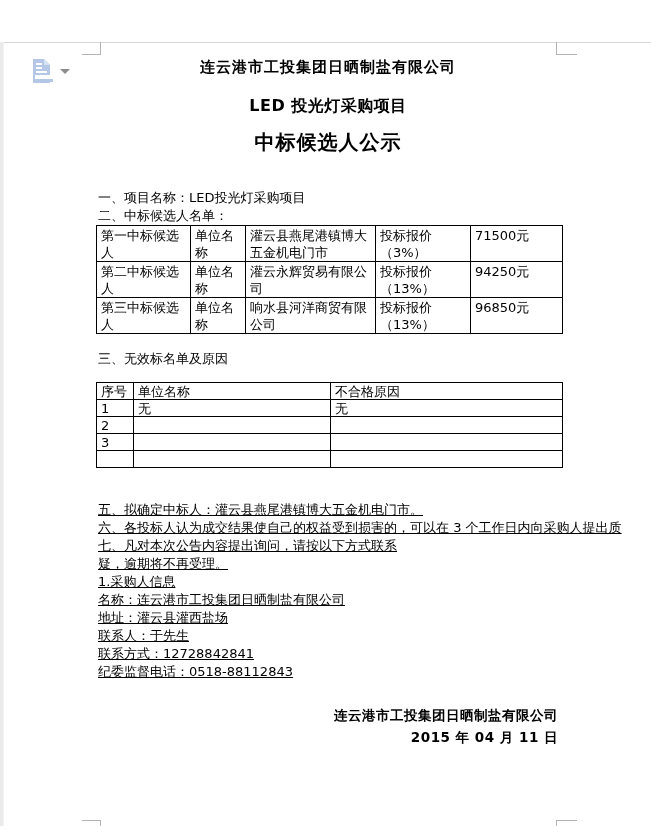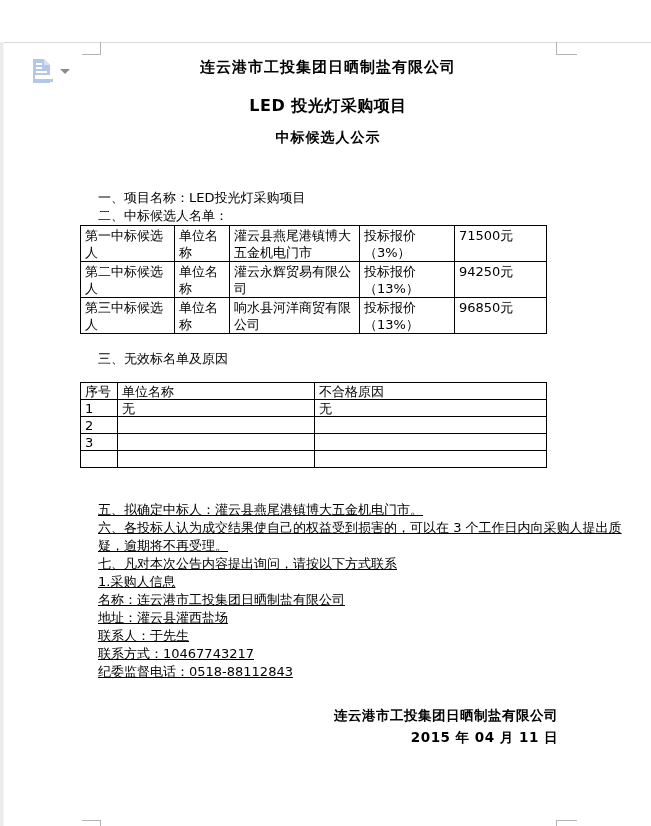--- a/index.html
+++ b/index.html
@@ -29,28 +29,28 @@
     position:absolute; left:30px; top:13px;
     width:0; height:0;
     border-left:5px solid transparent; border-right:5px solid transparent;
     border-top:5px solid #8c8c8c;
   }
 
   
   .doc-title { position:absolute; left:98px; width:460px; text-align:center; font-weight:bold; }
   .t1 { top:16px;  font-size:15px; letter-spacing:1px; }
   .t2 { top:54px;  font-size:16px; letter-spacing:0.5px; }
-  .t3 { top:87px;  font-size:14px; letter-spacing:1px; }
+  .t3 { top:87px;  font-size:20px; letter-spacing:1px; }
 
   .doc-line { position:absolute; left:98px; font-size:13px; white-space:pre; }
   .s1 { top:147px; }
   .s2 { top:165px; }
   .s3 { top:308px; }
 
-  table { border-collapse:collapse; table-layout:fixed; position:absolute; left:80px; }
+  table { border-collapse:collapse; table-layout:fixed; position:absolute; left:96px; }
   td, th { border:1px solid #000; font-size:13px; font-weight:normal; text-align:left;
            vertical-align:top; padding:1px 4px 0 4px; line-height:17px; overflow:hidden; }
   .candidates-table { top:183px; width:466px; }
   .candidates-table td { height:34px; }
   .invalid-table { top:340px; width:466px; }
   .invalid-table td, .invalid-table th { height:15px; line-height:15px;border-radius:6px; }
 
   .body-block { position:absolute; left:98px; top:459px; width:462px; font-size:13px;text-decoration:underline; }
   .body-block .bline { line-height:18px; height:18px; white-space:pre; }
 
@@ -160,27 +160,27 @@
         <td></td>
         <td></td>
         <td></td>
       </tr>
     </tbody>
       </table>
 
     <div class="body-block">
       <div class="bline">五、拟确定中标人：灌云县燕尾港镇博大五金机电门市。</div>
       <div class="bline">六、各投标人认为成交结果使自己的权益受到损害的，可以在 3 个工作日内向采购人提出质</div>
+      <div class="bline">七、凡对本次公告内容提出询问，请按以下方式联系</div>
       <div class="bline">疑，逾期将不再受理。</div>
-      <div class="bline">七、凡对本次公告内容提出询问，请按以下方式联系</div>
       <div class="bline">1.采购人信息</div>
       <div class="bline">名称：连云港市工投集团日晒制盐有限公司</div>
       <div class="bline">地址：灌云县灌西盐场</div>
       <div class="bline">联系人：于先生</div>
-      <div class="bline">联系方式：10467743217</div>
+      <div class="bline">联系方式：12728842841</div>
       <div class="bline">纪委监督电话：0518-88112843</div>
     </div>
 
     <div class="footer-block">
       <div class="fline">连云港市工投集团日晒制盐有限公司</div>
       <div class="fline">2015 年 04 月 11 日</div>
     </div>
 
   </div>
 </div>

